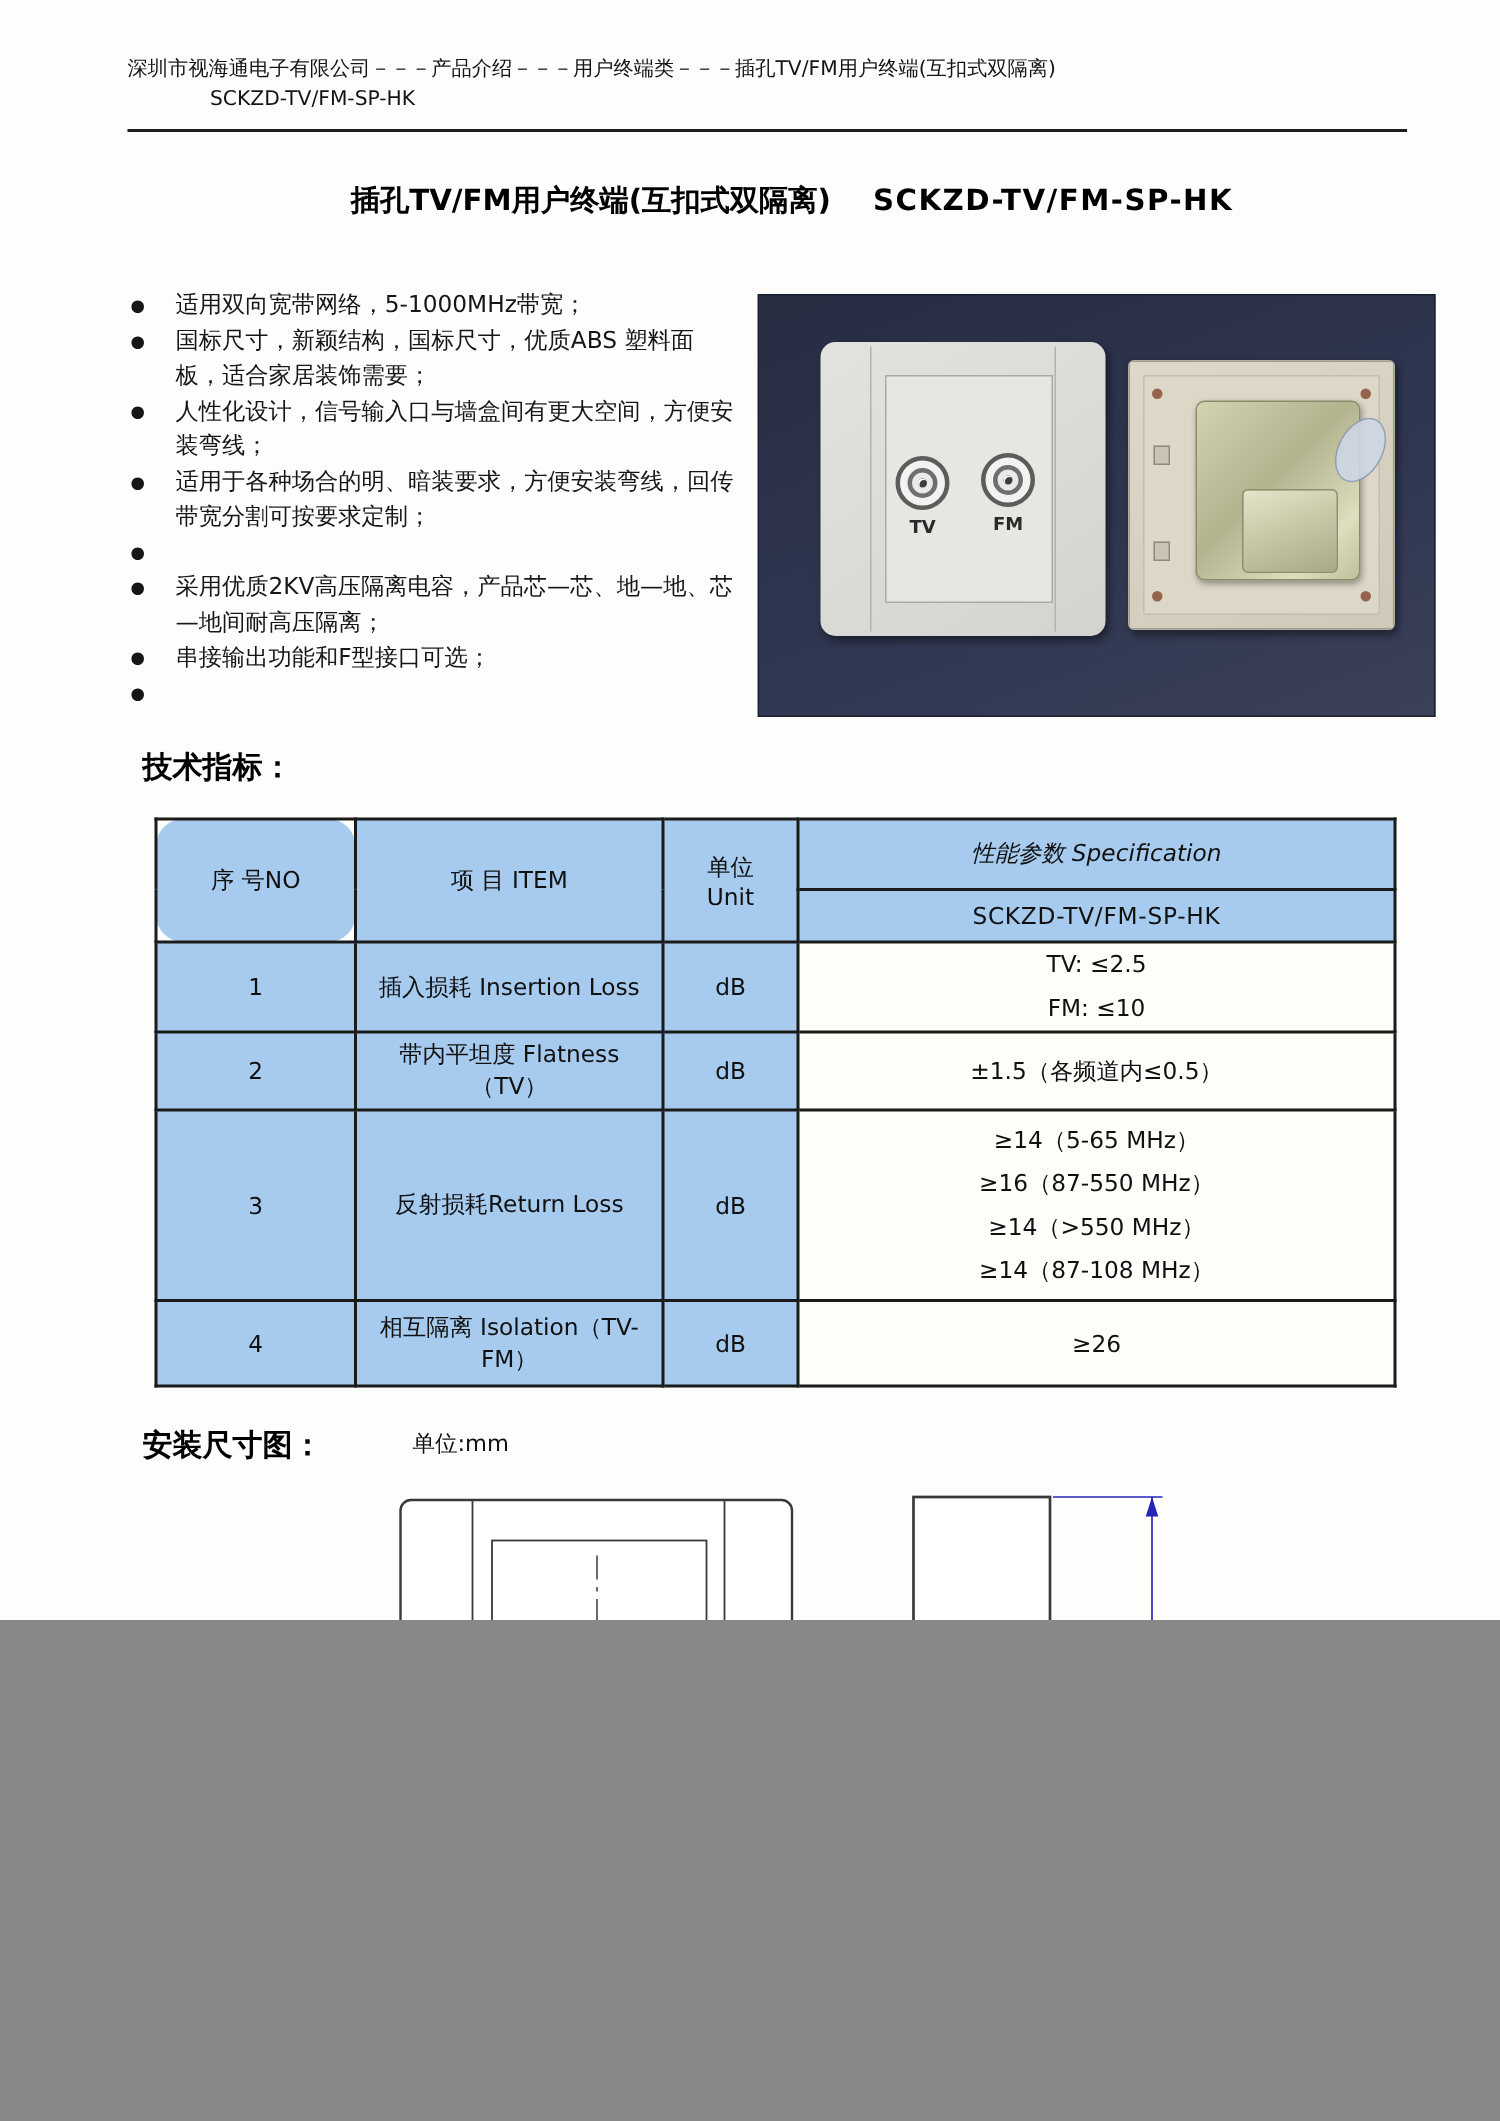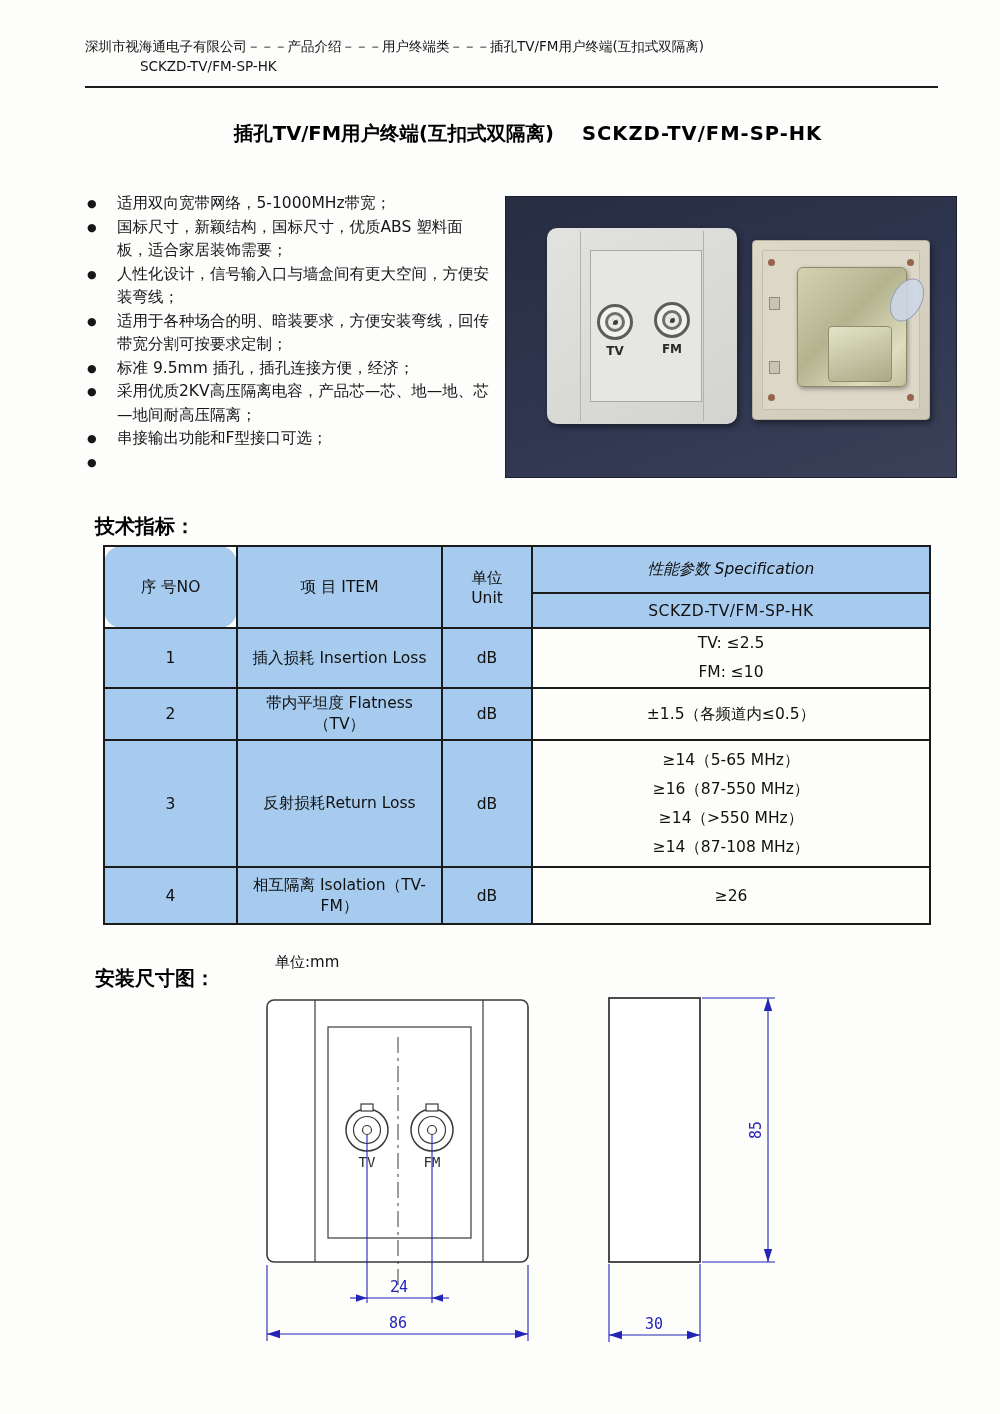--- a/index.html
+++ b/index.html
@@ -1,17 +1,17 @@
 <!DOCTYPE html>
 <html><head>
 <meta charset="utf-8">
 <style>
   html,body{margin:0;padding:0;background:#888;}
   .page{
-    position:relative;width:1000px;height:1414px;margin:0 auto;
+    position:relative;width:1000px;height:1080px;margin:0 auto;
     background:#fdfdfc;overflow:hidden;
     font-family:"DejaVu Sans","Liberation Sans",sans-serif;color:#1a1a1a;
   }
   
   .hdr{position:absolute;left:85px;top:36px;font-size:13.5px;line-height:20px;color:#141414;white-space:nowrap;}
   .hdr .l2{padding-left:55px;}
   .hdr-rule{position:absolute;left:85px;top:86px;width:853px;height:2px;background:#1d1d1d;}
   
   .title{position:absolute;left:0;top:120px;width:1000px;text-align:center;font-weight:bold;font-size:19.5px;color:#000;margin-left:28px;}
   .title .model{margin-left:28px;letter-spacing:1px;}
@@ -37,21 +37,21 @@
   .screw{position:absolute;width:7px;height:7px;border-radius:50%;background:#96644c;}
   .slot{position:absolute;width:9px;height:11px;background:#cac4b4;border:1px solid #8f8a7c;}
   .shield{position:absolute;left:44px;top:26px;width:108px;height:118px;border-radius:6px;
     background:linear-gradient(135deg,#d3d3b2 0%,#b3b38e 45%,#dedec0 80%,#c0c09c 100%);
     border:1px solid #8b8b69;box-shadow:1px 2px 4px rgba(0,0,0,.35);}
   .shield .dome{position:absolute;left:30px;top:58px;width:62px;height:54px;border-radius:4px;
     background:linear-gradient(160deg,#e4e4c8,#a9a986);border:1px solid #8f8f6d;}
   .sticker{position:absolute;right:7px;top:36px;width:28px;height:44px;border-radius:50%;
     background:#cdd7e5;border:1px solid #8b9ab4;transform:rotate(28deg);opacity:.9;}
   
-  .sec-title{position:absolute;font-size:20px;font-weight:bold;color:#000;margin-top:15px;}
+  .sec-title{position:absolute;font-size:20px;font-weight:bold;color:#000;}
   .unit-label{position:absolute;left:275px;top:953px;font-size:15px;color:#111;}
   
   table.spec{position:absolute;left:103px;top:545px;width:826px;border-collapse:collapse;table-layout:fixed;
     font-size:15.5px;color:#101010;}
   table.spec td,table.spec th{border:2px solid #1b1b1b;text-align:center;vertical-align:middle;font-weight:normal;padding:0 4px;}
   .blue{background:#a6cbee;}
   .white{background:#fdfdfa;margin-top:21px;}
   .model-cell{font-weight:bold;letter-spacing:.5px;}
   .vline{line-height:29px;}
   
@@ -86,21 +86,20 @@
     <div class="feat">
         <span class="bullet">●</span>
         <span>人性化设计，信号输入口与墙盒间有更大空间，方便安装弯线；</span>
       </div>
     <div class="feat">
         <span class="bullet">●</span>
         <span>适用于各种场合的明、暗装要求，方便安装弯线，回传带宽分割可按要求定制；</span>
       </div>
     <div class="feat">
         <span class="bullet">●</span>
-        <span>标准 9.5mm 插孔，插孔连接方便，经济；</span>
       </div>
     <div class="feat">
         <span class="bullet">●</span>
         <span>采用优质2KV高压隔离电容，产品芯—芯、地—地、芯—地间耐高压隔离；</span>
       </div>
     <div class="feat">
         <span class="bullet">●</span>
         <span>串接输出功能和F型接口可选；</span>
       </div>
     <div class="feat">

